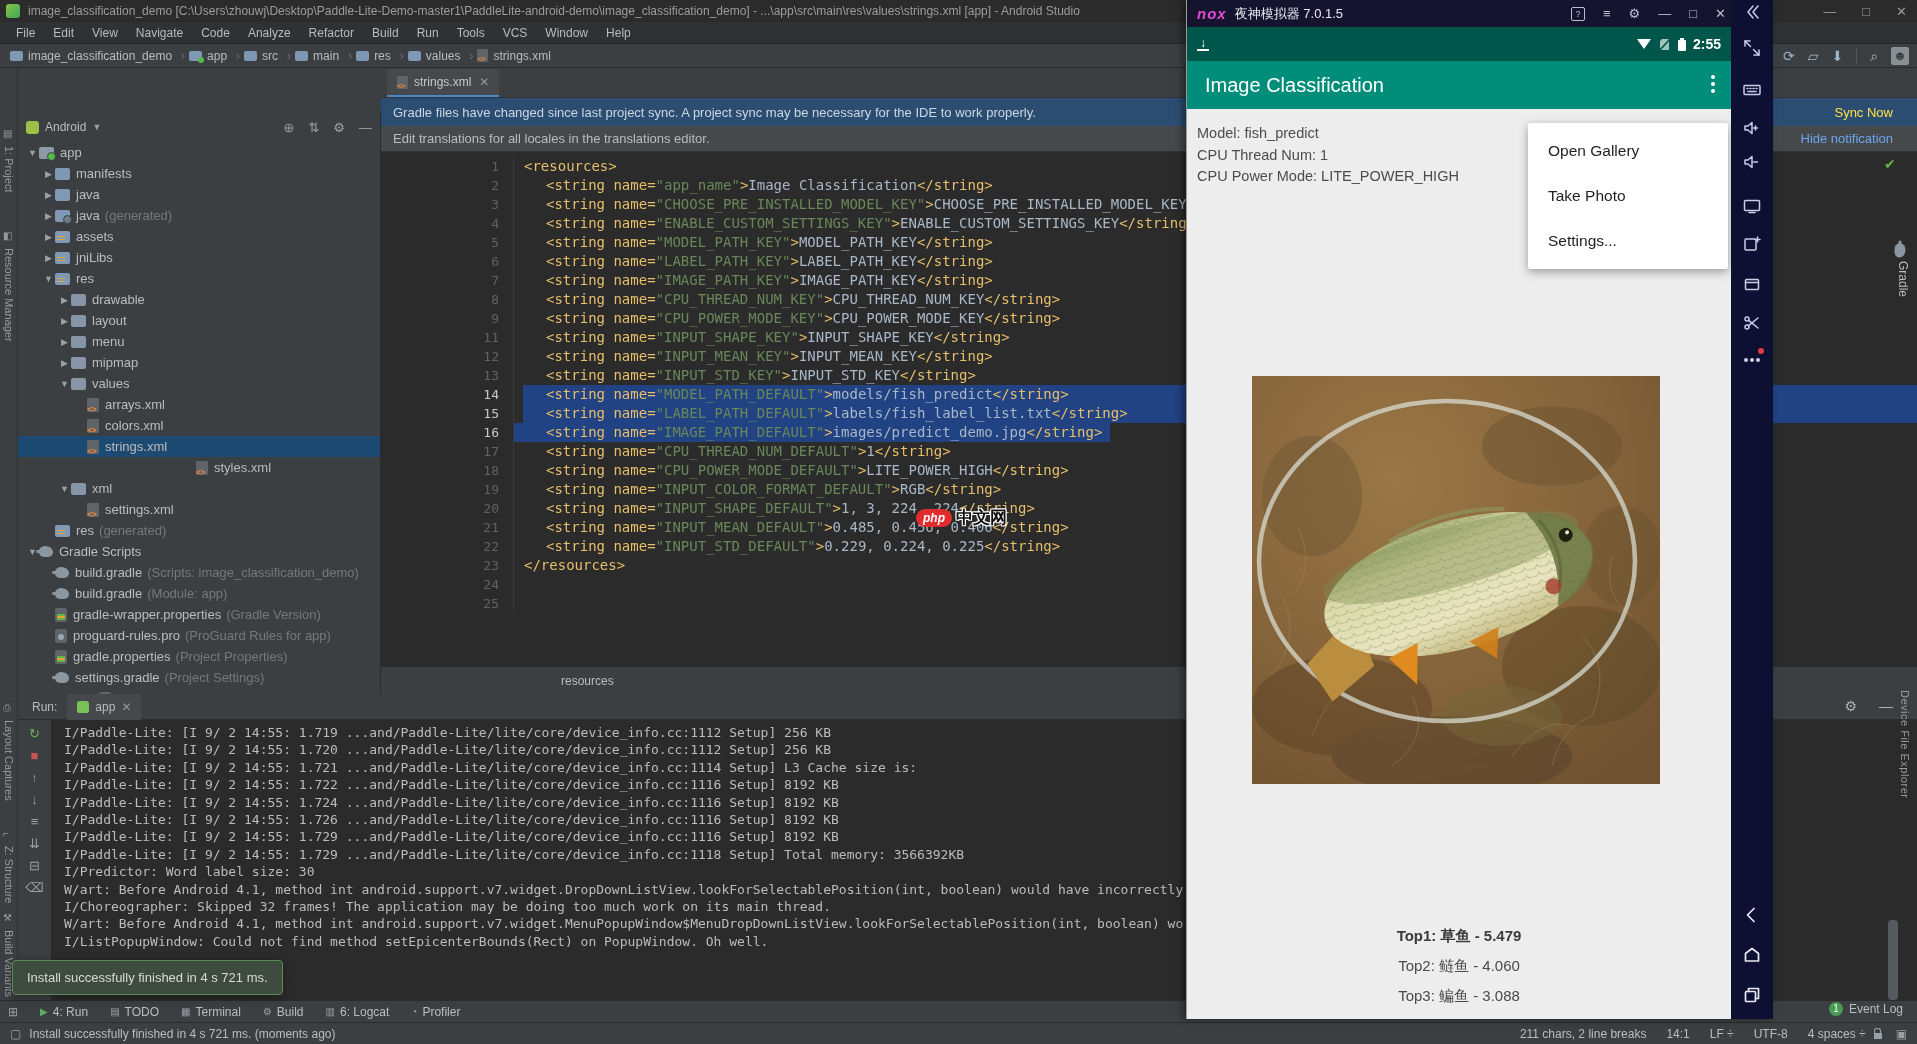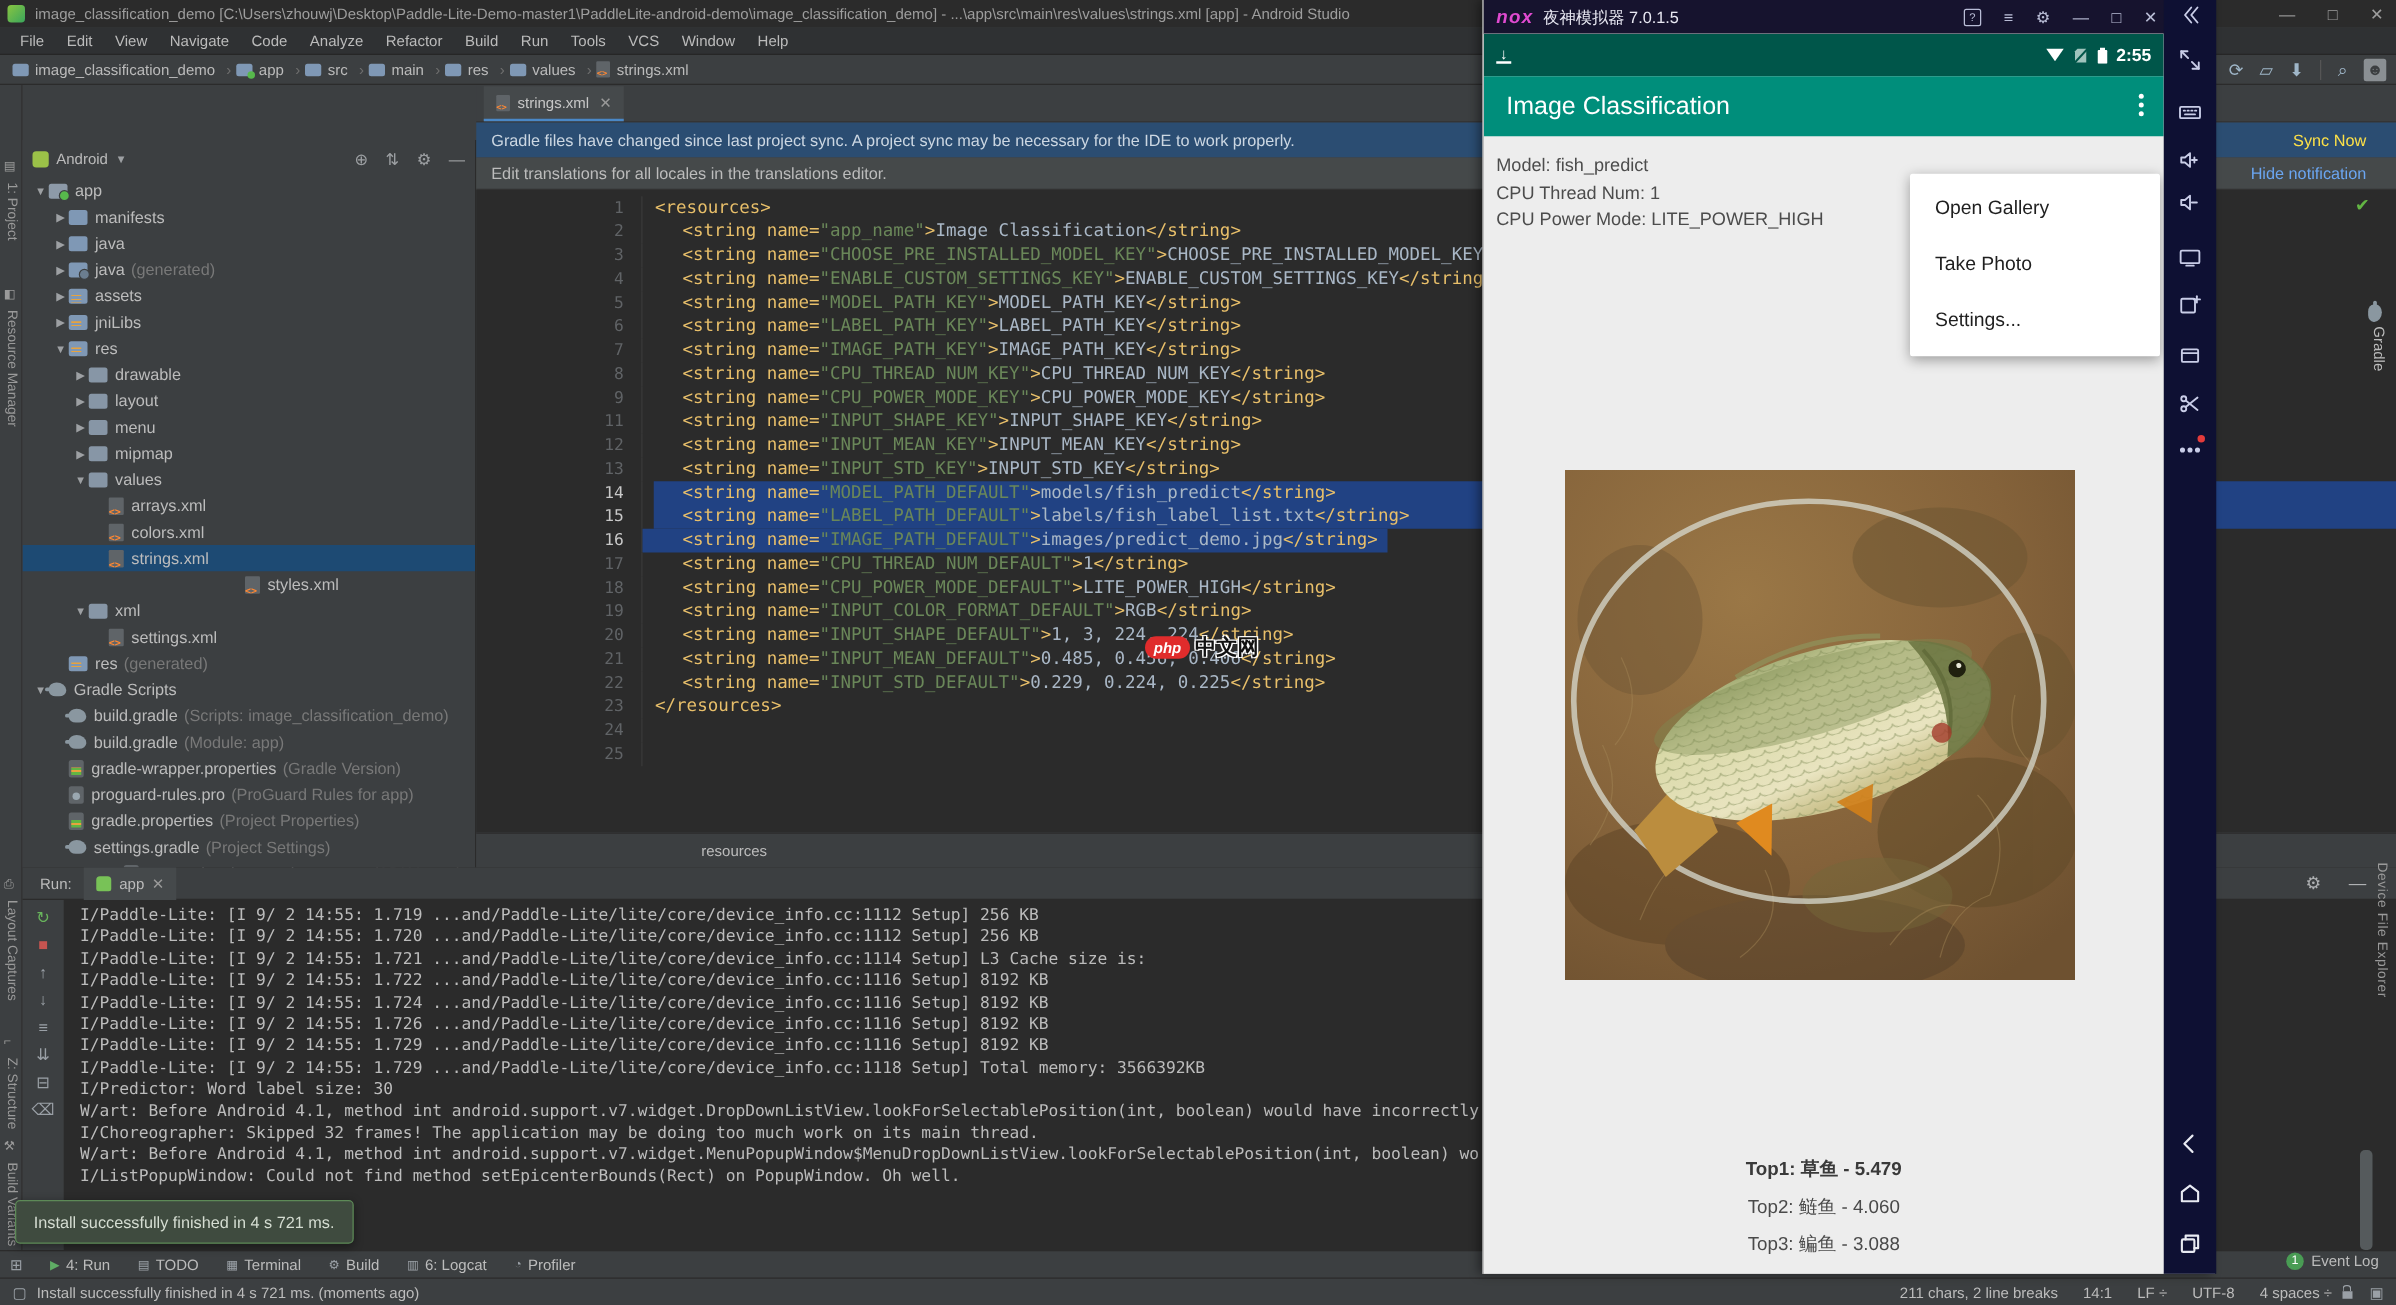--- a/index.html
+++ b/index.html
@@ -106,21 +106,21 @@
   #emu-title-icons .boxq{border:1px solid #b9bdd6;font-size:9px;width:12px;height:12px;line-height:12px;text-align:center;border-radius:2px;}
   #emu-screen{position:absolute;left:0;top:27px;width:544px;height:992px;background:#ededed;overflow:hidden;}
   #andro-status{position:absolute;left:0;top:0;width:100%;height:34px;background:#00564a;display:flex;align-items:center;padding:0 10px;box-sizing:border-box;color:#fff;}
   #andro-status .right{margin-left:auto;display:flex;align-items:center;gap:7px;font-size:14px;font-weight:bold;}
   .dl-ic{width:12px;border-bottom:2px solid #fff;text-align:center;font-size:12px;line-height:12px;}
   #appbar{position:absolute;left:0;top:34px;width:100%;height:48px;background:#008e7b;display:flex;align-items:center;padding:0 18px;box-sizing:border-box;}
   #appbar-title{color:#fff;font-size:20px;font-weight:500;}
   #overflow-dots{position:absolute;right:16px;top:48px;width:4px;height:18px;display:flex;flex-direction:column;justify-content:space-between;}
   #overflow-dots i{width:4px;height:4px;border-radius:50%;background:#fff;}
   #app-info{position:absolute;left:10px;top:96px;color:#4c4c4c;font-size:14.5px;line-height:21.5px;}
-  #app-menu{position:absolute;left:341px;top:112px;width:200px;height:146px;background:#ffffff;box-shadow:0 3px 10px rgba(0,0,0,.35);border-radius:2px;padding-top:5px;box-sizing:border-box;}
+  #app-menu{position:absolute;left:341px;top:96px;width:200px;height:146px;background:#ffffff;box-shadow:0 3px 10px rgba(0,0,0,.35);border-radius:2px;padding-top:5px;box-sizing:border-box;}
   .menu-row{height:45px;line-height:45px;padding-left:20px;color:#1f1f1f;font-size:15.5px;}
   #fish{position:absolute;left:65px;top:349px;width:408px;height:408px;}
   #results{position:absolute;left:0;top:894px;width:544px;text-align:center;color:#4a4a4a;font-size:15px;}
   #results .r{height:30px;line-height:30px;}
   #results .r1{font-weight:bold;color:#3a3a3a;}
   #results .inf{height:30px;line-height:30px;font-size:14px;}
   #emu-sidebar{position:absolute;left:544px;top:0;width:42px;height:1019px;background:#0e1033;}
   .sb-ic{position:absolute;left:11px;width:20px;height:20px;color:#c9cde8;}
   .sb-ic svg{width:20px;height:20px;display:block;}
   .red-dot{position:absolute;right:-2px;top:-2px;width:6px;height:6px;border-radius:50%;background:#e43b3b;}

